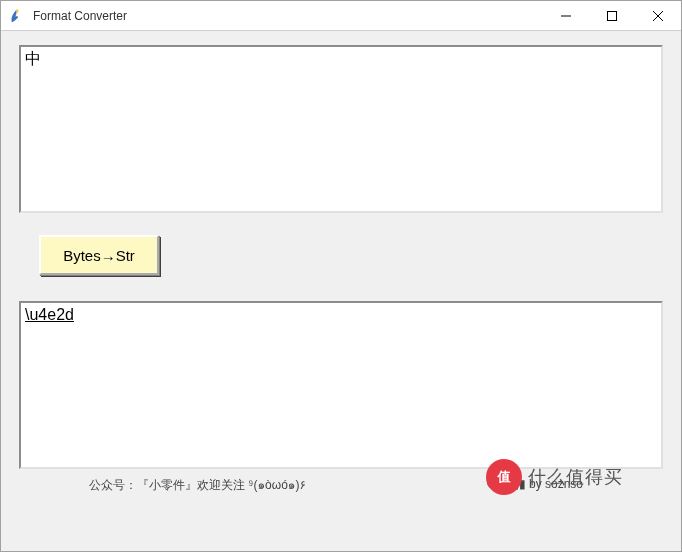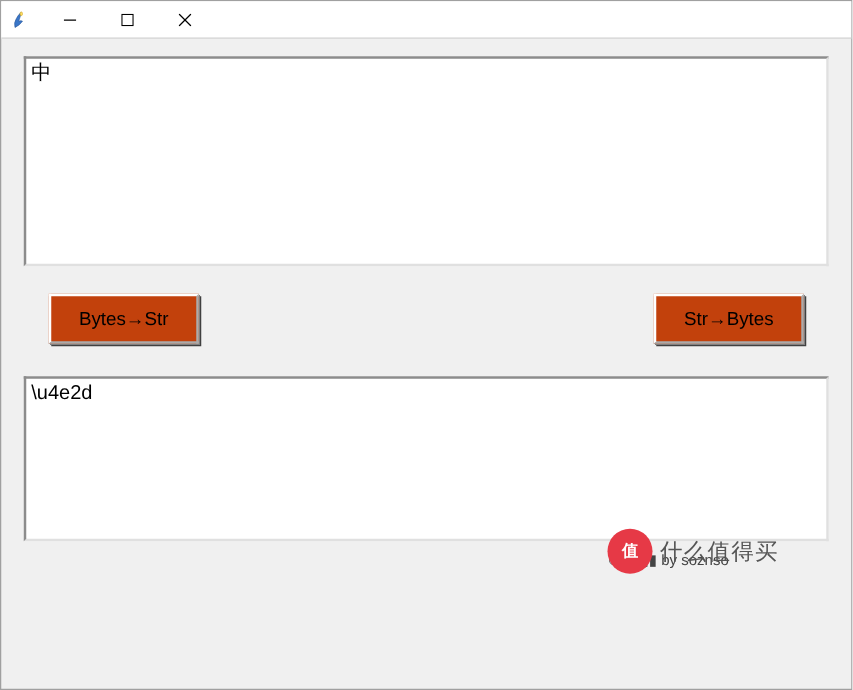--- a/index.html
+++ b/index.html
@@ -63,30 +63,30 @@
       border: 2px inset #e0e0e0;
       background: #ffffff;
       font-family: "Microsoft YaHei", Tahoma, sans-serif;
       font-size: 16px;
       padding: 2px 4px;
       resize: none;
       outline: none;
       line-height: 1.3;
     }
     .textarea.top { height: 168px; }
-    .textarea.bottom { height: 132px; }
+    .textarea.bottom { height: 168px; text-decoration: underline; }
     .button-row {
       display: flex;
       justify-content: space-between;
       padding: 22px 20px 26px 20px;
     }
     .conv-btn {
       width: 120px;
       height: 40px;
-      background: #c2410c;
+      background: #fef9c3;
       border: 2px outset #ffffff;
       font-family: "Microsoft YaHei", Tahoma, sans-serif;
       font-size: 15px;
       cursor: pointer;
       box-shadow: 1px 1px 0 #808080, 2px 2px 0 #404040;
     }
     .footer {
       height: 34px;
       display: flex;
       align-items: center;
@@ -133,20 +133,21 @@
 <body>
 
 <div class="window">
   <div class="titlebar">
     <span class="title-icon">
       <svg viewBox="0 0 16 16">
           <path d="M3 14 Q2 10 4 7 Q6 3 8 2 Q7 6 6 9 Q8 8 9 9 Q7 12 3 14 Z" fill="#3a76c8" stroke="#2a5698" stroke-width="0.5"></path>
           <ellipse cx="8" cy="3" rx="1" ry="1.5" fill="#ffe066" stroke="#cc9900" stroke-width="0.4"></ellipse>
         </svg>
     </span>
+    <span class="title-text">Format Converter</span>
     <div class="win-controls">
       <button class="win-btn">
         <svg viewBox="0 0 10 10">
             <line x1="0" y1="5" x2="10" y2="5" stroke="#000" stroke-width="1"></line>
           </svg>
       </button>
       <button class="win-btn">
         <svg viewBox="0 0 10 10">
             <rect x="0.5" y="0.5" width="9" height="9" fill="none" stroke="#000" stroke-width="1"></rect>
           </svg>
@@ -158,26 +159,26 @@
           </svg>
       </button>
     </div>
   </div>
 
   <div class="content">
     <textarea class="textarea top" style="">中</textarea>
 
     <div class="button-row">
       <button class="conv-btn">Bytes→Str</button>
-      <button class="conv-btn">Str→Bytes</button>
     </div>
 
     <textarea class="textarea bottom" style="">\u4e2d</textarea>
 
     <div class="footer">
+      <span>公众号：『小零件』欢迎关注 ⁹(๑òωó๑)۶</span>
       <span class="copyright">© 20▮▮ by soznso</span>
       <div class="watermark">
         <div class="wm-circle">值</div>
         <span class="wm-text">什么值得买</span>
       </div>
     </div>
   </div>
 </div>
 
 </body></html>

